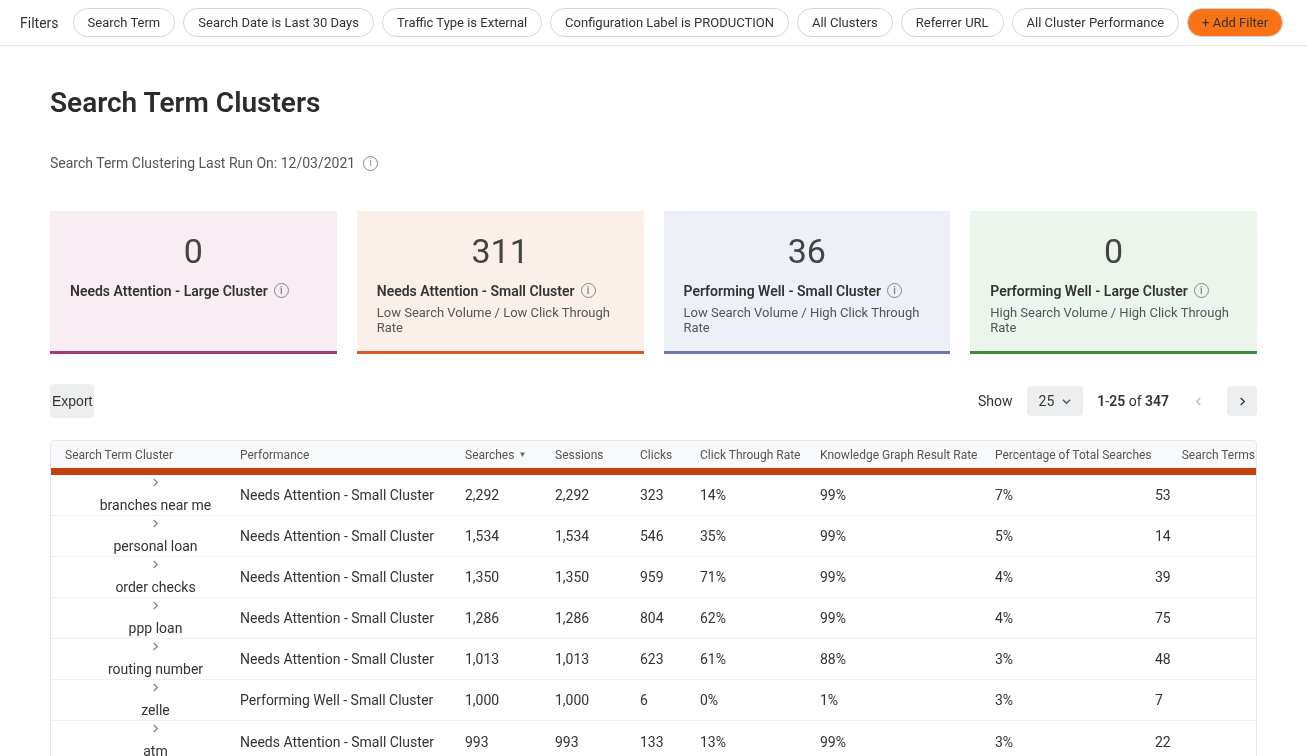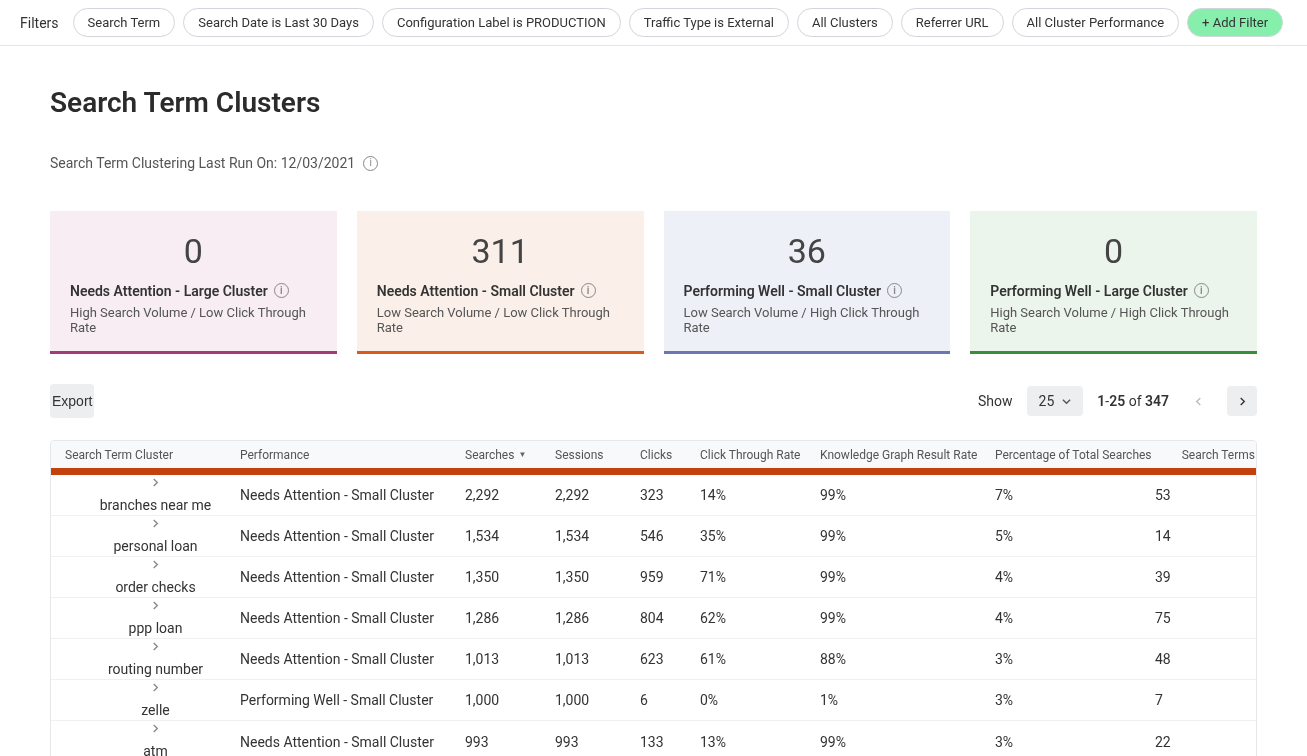--- a/index.html
+++ b/index.html
@@ -25,21 +25,21 @@
   .filter-pill {
     border: 1px solid #d1d5db;
     border-radius: 16px;
     padding: 6px 14px;
     font-size: 13px;
     color: #333;
     background: #fff;
     cursor: pointer;
   }
   .filter-pill.add {
-    background: #86efac;
+    background: #f97316;
   }
   .content {
     padding: 40px 50px 20px 50px;
   }
   .page-title {
     font-size: 28px;
     font-weight: 600;
     color: #2b2b2b;
     margin: 0 0 36px 0;
   }
@@ -172,22 +172,22 @@
   svg.chev-svg { width: 9px; height: 9px; }
 </style>
 </head>
 <body>
 
 <div class="filters-bar">
   <span class="filters-label">Filters</span>
   <div id="filter-pills" style="display:flex;gap:8px;align-items:center;">
       <span class="filter-pill">Search Term</span>
       <span class="filter-pill">Search Date is Last 30 Days</span>
+      <span class="filter-pill">Traffic Type is External</span>
       <span class="filter-pill">Configuration Label is PRODUCTION</span>
-      <span class="filter-pill">Traffic Type is External</span>
       <span class="filter-pill">All Clusters</span>
       <span class="filter-pill">Referrer URL</span>
       <span class="filter-pill">All Cluster Performance</span>
       <span class="filter-pill add">+ Add Filter</span>
     </div>
 </div>
 
 <div class="content">
   <h1 class="page-title">Search Term Clusters</h1>
 
@@ -196,21 +196,20 @@
     <span class="info-icon">i</span>
   </div>
 
   <div class="cards" id="cards">
       <div class="card pink">
         <div class="card-number">0</div>
         <div class="card-title">
           <span>Needs Attention - Large Cluster</span>
           <span class="info-icon">i</span>
         </div>
-        <div class="card-sub">High Search Volume / Low Click Through Rate</div>
       </div>
       <div class="card orange">
         <div class="card-number">311</div>
         <div class="card-title">
           <span>Needs Attention - Small Cluster</span>
           <span class="info-icon">i</span>
         </div>
         <div class="card-sub">Low Search Volume / Low Click Through Rate</div>
       </div>
       <div class="card blue">

